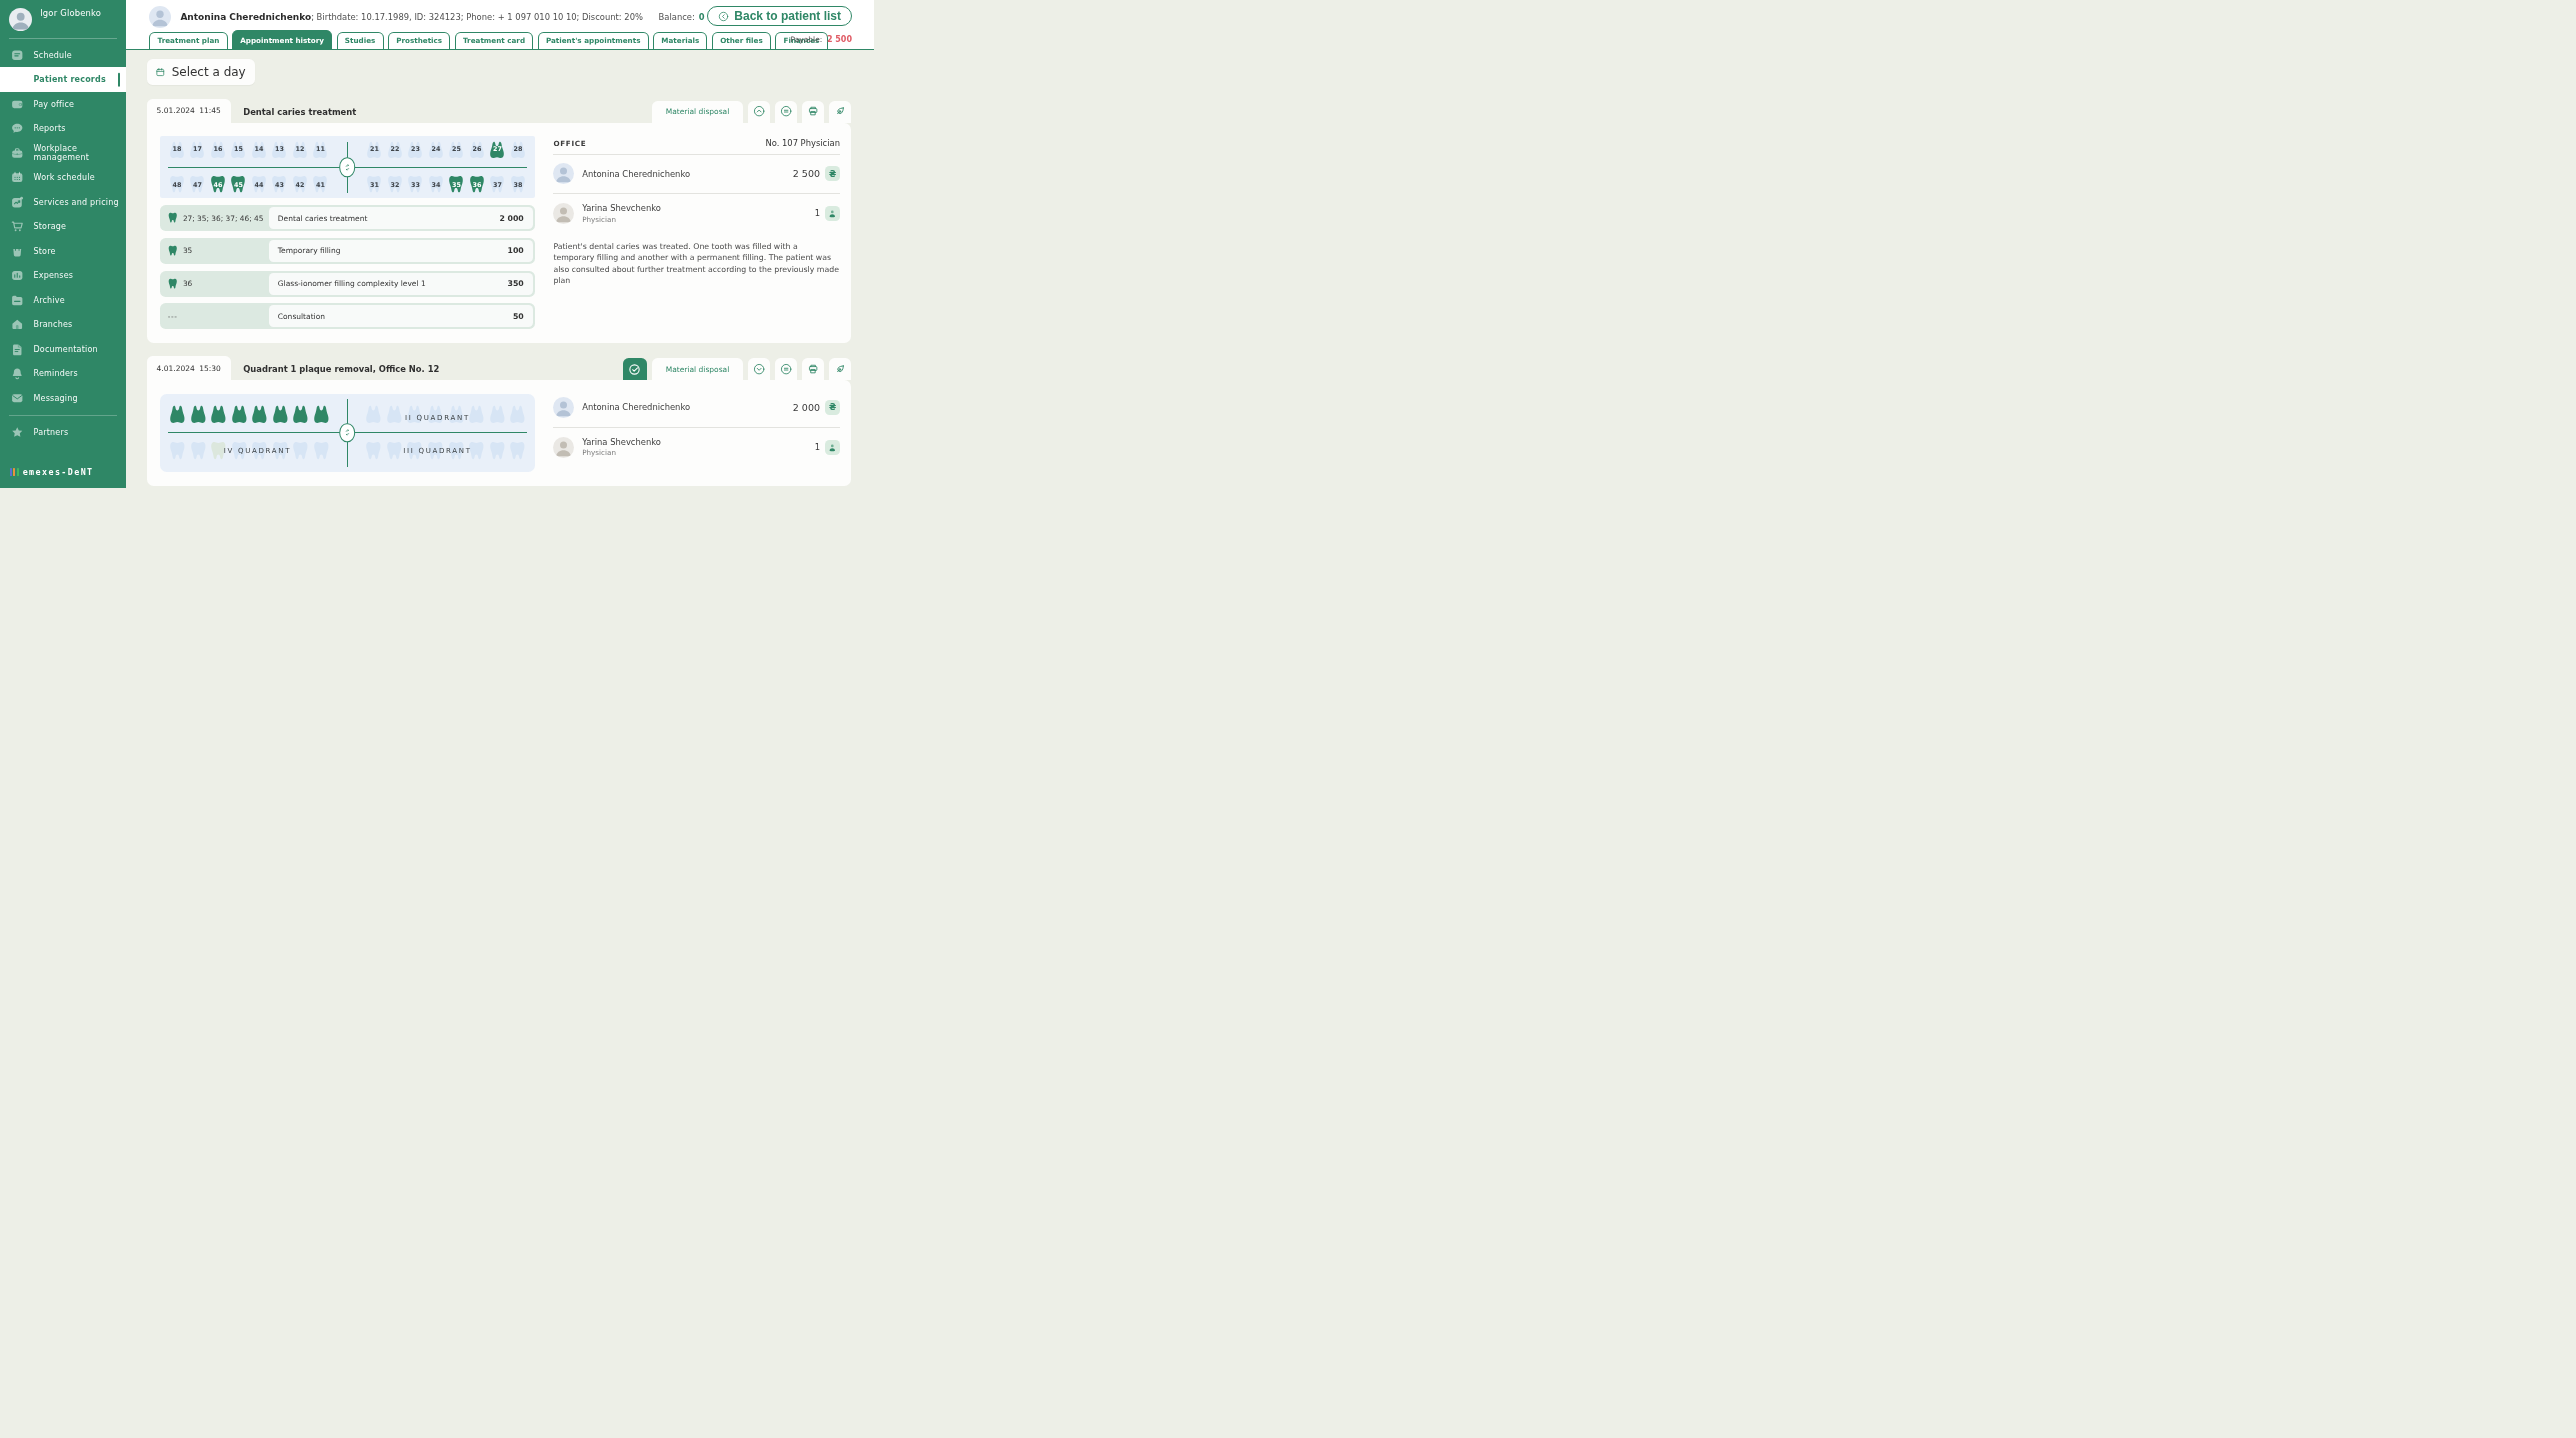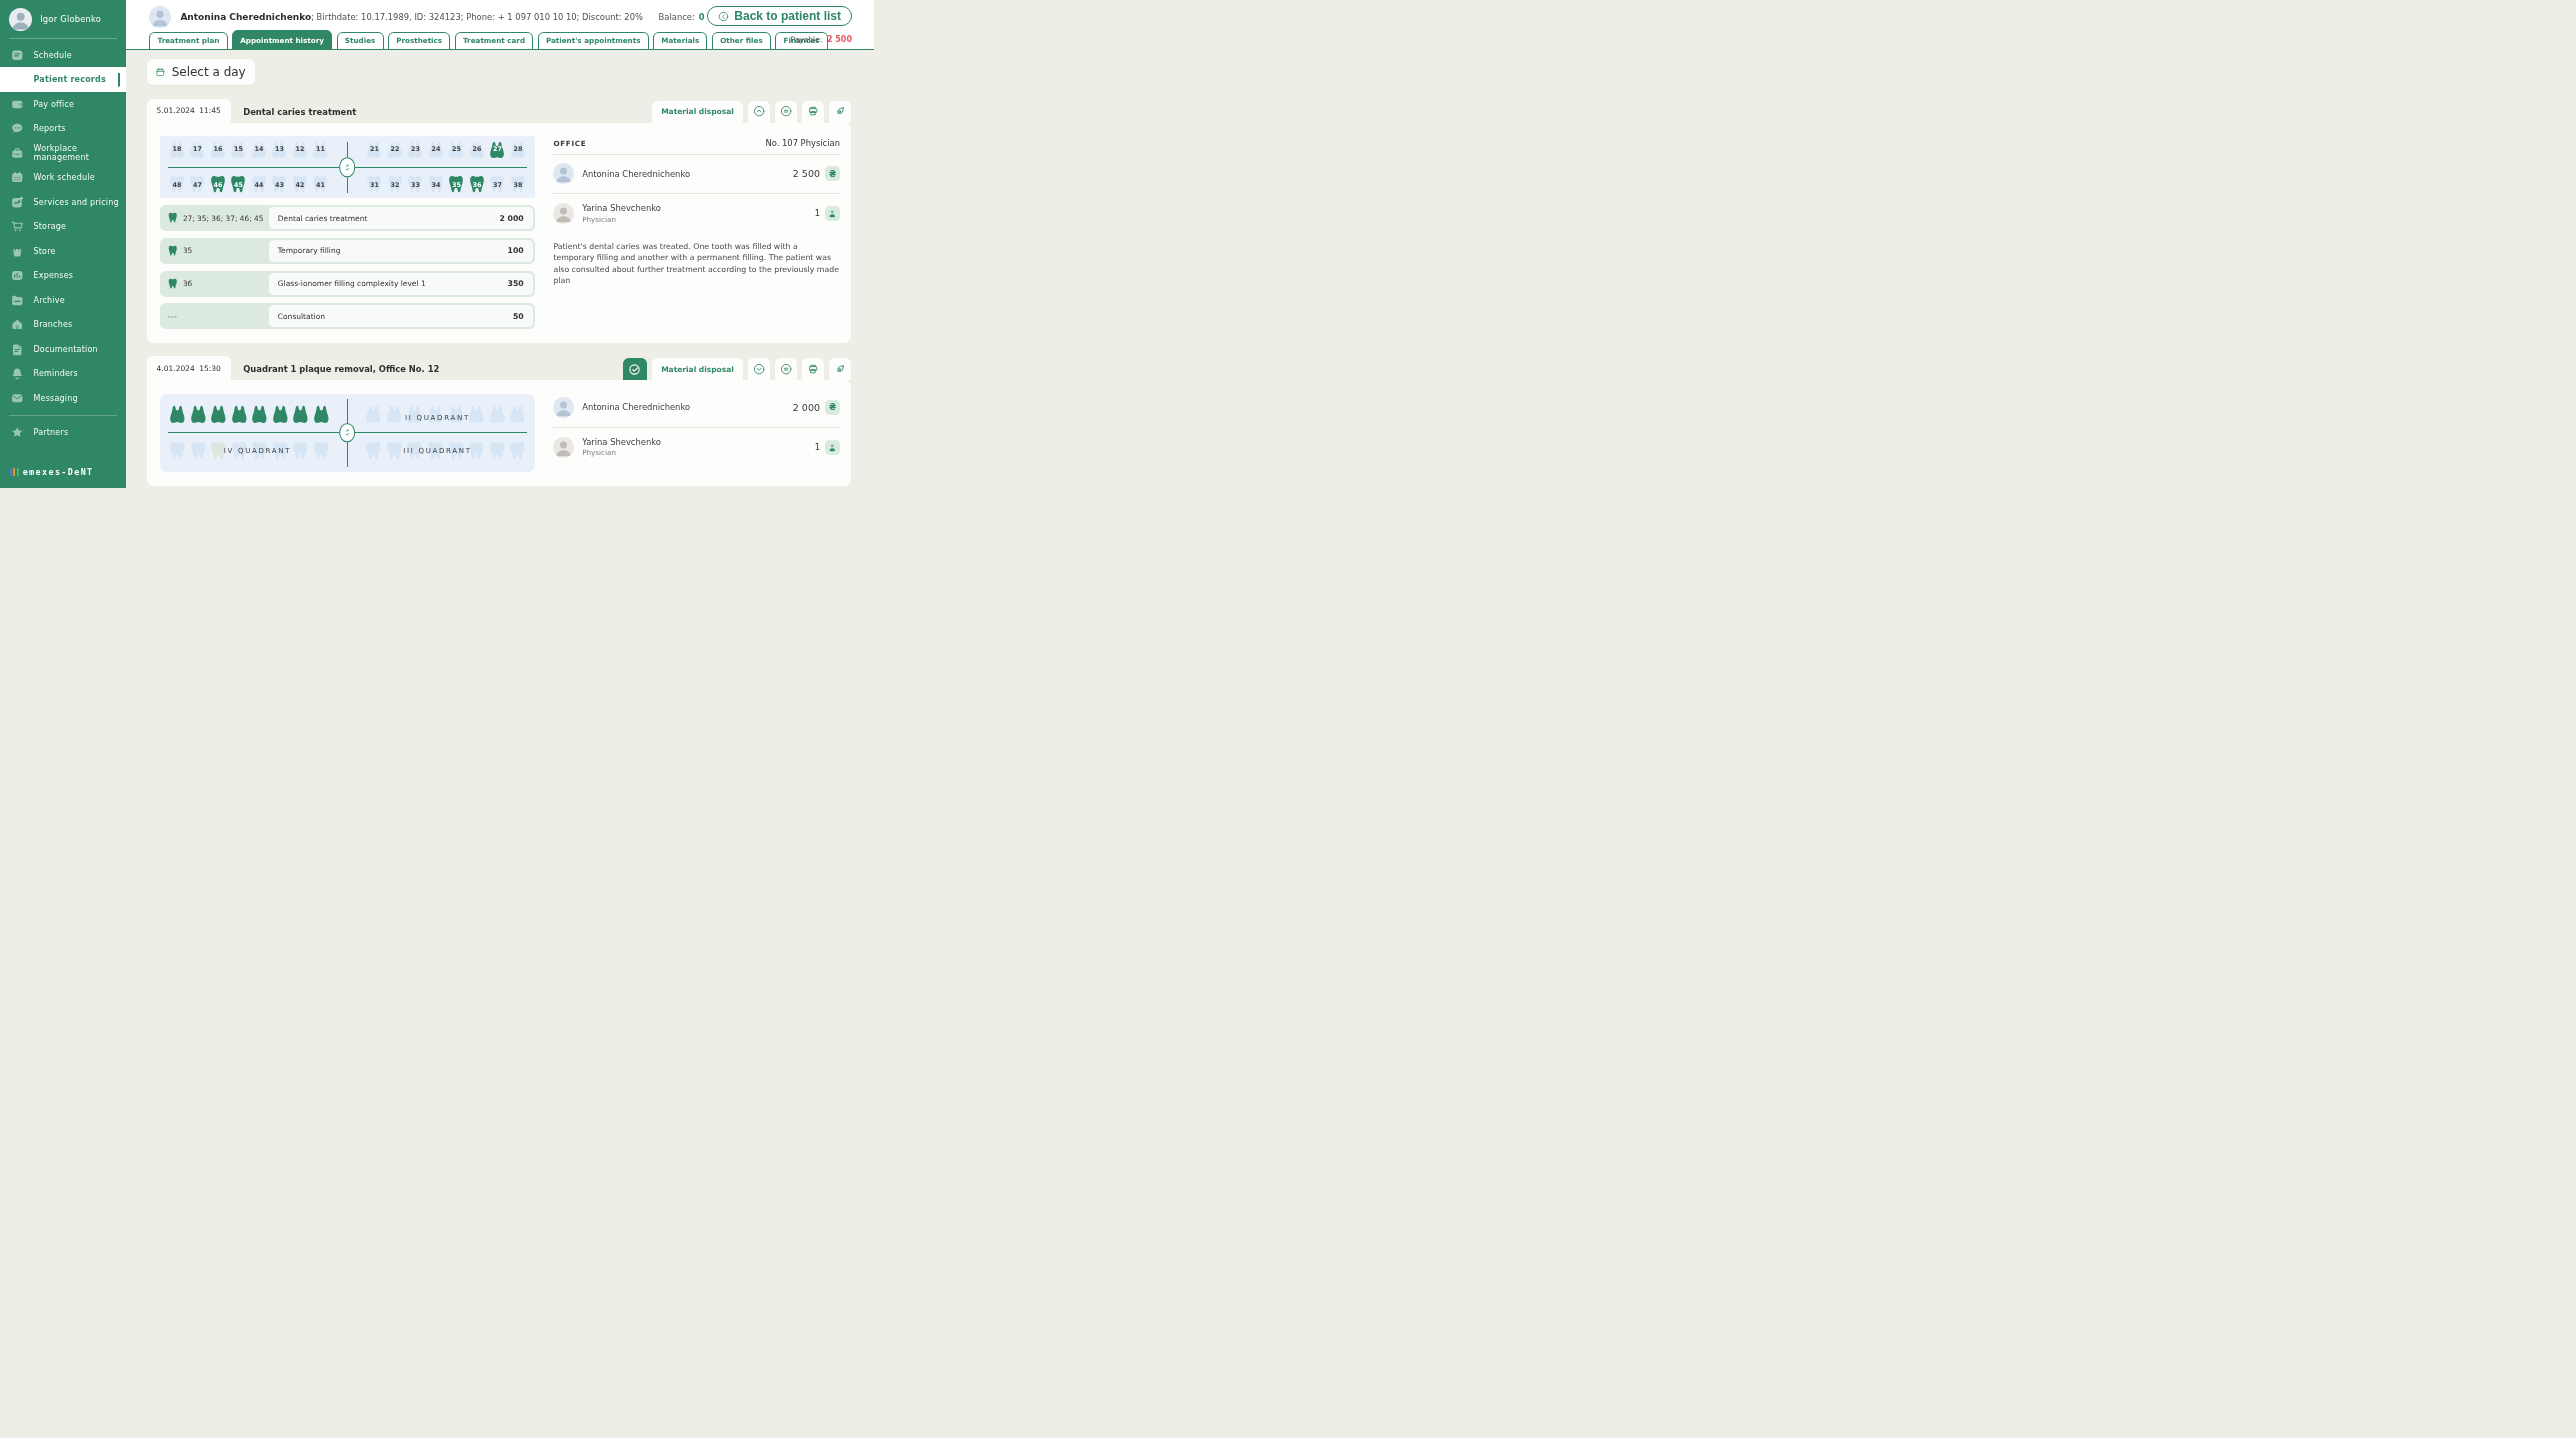--- a/index.html
+++ b/index.html
@@ -2,21 +2,21 @@
 <html style="font-size:9px"><head>
 <meta charset="utf-8">
 <style>
   * { margin:0; padding:0; box-sizing:border-box; }
   html,body { width:874px; height:488px; overflow:hidden; }
   body { font-family:"DejaVu Sans","Liberation Sans",sans-serif; background:#EDEFE7; color:#3b3b3b; }
   .app { display:flex; width:874px; height:488px; }
 
   
   .sidebar { width:126px; min-width:126px; background:#2F8766; position:relative; height:100%; }
-  .profile { display:flex; align-items:center; gap:7.8px; padding:7.8px 9px 6.7px 9px; }
+  .profile { display:flex; gap:7.8px; padding:7.8px 9px 6.7px 9px; }
   .avatar { border-radius:50%; background:#e9edf1; overflow:hidden; position:relative; flex:none; }
   .avatar svg { position:absolute; left:0; top:0; width:100%; height:100%; }
   .profile .avatar { width:23.4px; height:23.4px; }
   .profile-name { color:#fff; font-size:8.4px; letter-spacing:0.2px; font-weight:500; }
   .profile-divider { height:0.6px; background:rgba(255,255,255,.28); margin:0 9px 4.5px 9px; }
   .nav-item { display:flex; align-items:center; gap:9px; height:24.5px; padding-left:10px; position:relative; cursor:pointer; }
   .nav-ic { width:14.5px; height:14.5px; flex:none; display:flex; }
   .nav-ic svg { width:14.5px; height:14.5px; }
   .nav-label { color:rgba(255,255,255,.96); font-size:8px; letter-spacing:0.2px; }
   .nav-item.active { background:#ffffff; }
@@ -57,21 +57,21 @@
   .select-day svg { width:10.6px; height:10.6px; }
 
   
   .appt-head { display:flex; align-items:flex-end; margin-top:15.6px; height:22px; }
   .date-tab { background:#FDFDFC; border-radius:5.6px 5.6px 0 0; height:22px; display:flex; align-items:center; justify-content:center; padding:12px 10px; font-size:7.5px; color:#333; white-space:nowrap; }
   .date-tab .t { margin-left:4.5px; }
   .appt-title { margin-left:12.3px; font-size:8.4px; color:#303030; font-weight:600; align-self:center; }
   .head-right { margin-left:auto; display:flex; gap:5px; align-items:flex-end; }
   .check-badge { width:24.5px; height:22px; background:#2F8766; border-radius:5.6px 5.6px 0 0; display:flex; align-items:center; justify-content:center; }
   .check-badge svg { width:13px; height:13px; }
-  .md-btn { width:91px; height:22px; background:#FDFDFC; border-radius:5.6px 5.6px 0 0; display:flex; align-items:center; justify-content:center; color:#2F8766; font-size:7.5px; font-weight:700; cursor:pointer; }
+  .md-btn { width:91px; height:22px; background:#FDFDFC; border-radius:5.6px 5.6px 0 0; display:flex; align-items:center; justify-content:center; color:#2F8766; font-size:7.5px; font-weight:400; cursor:pointer; }
   .icon-btn { width:22px; height:22px; background:#FDFDFC; border-radius:5.6px 5.6px 0 0; display:flex; align-items:center; justify-content:center; cursor:pointer; }
   .icon-btn svg { width:12.3px; height:12.3px; }
 
   
   .appt-card { background:#FDFDFC; border-radius:0 6.7px 6.7px 6.7px; padding:13.4px 11px 13.4px 13.4px; display:flex; gap:18.4px; }
   .left-col { width:375px; flex:none; }
   .right-col { flex:1; min-width:0; }
 
   
   .chart { background:#E9F0F9; border-radius:2px; position:relative; padding:3px 9px; }

